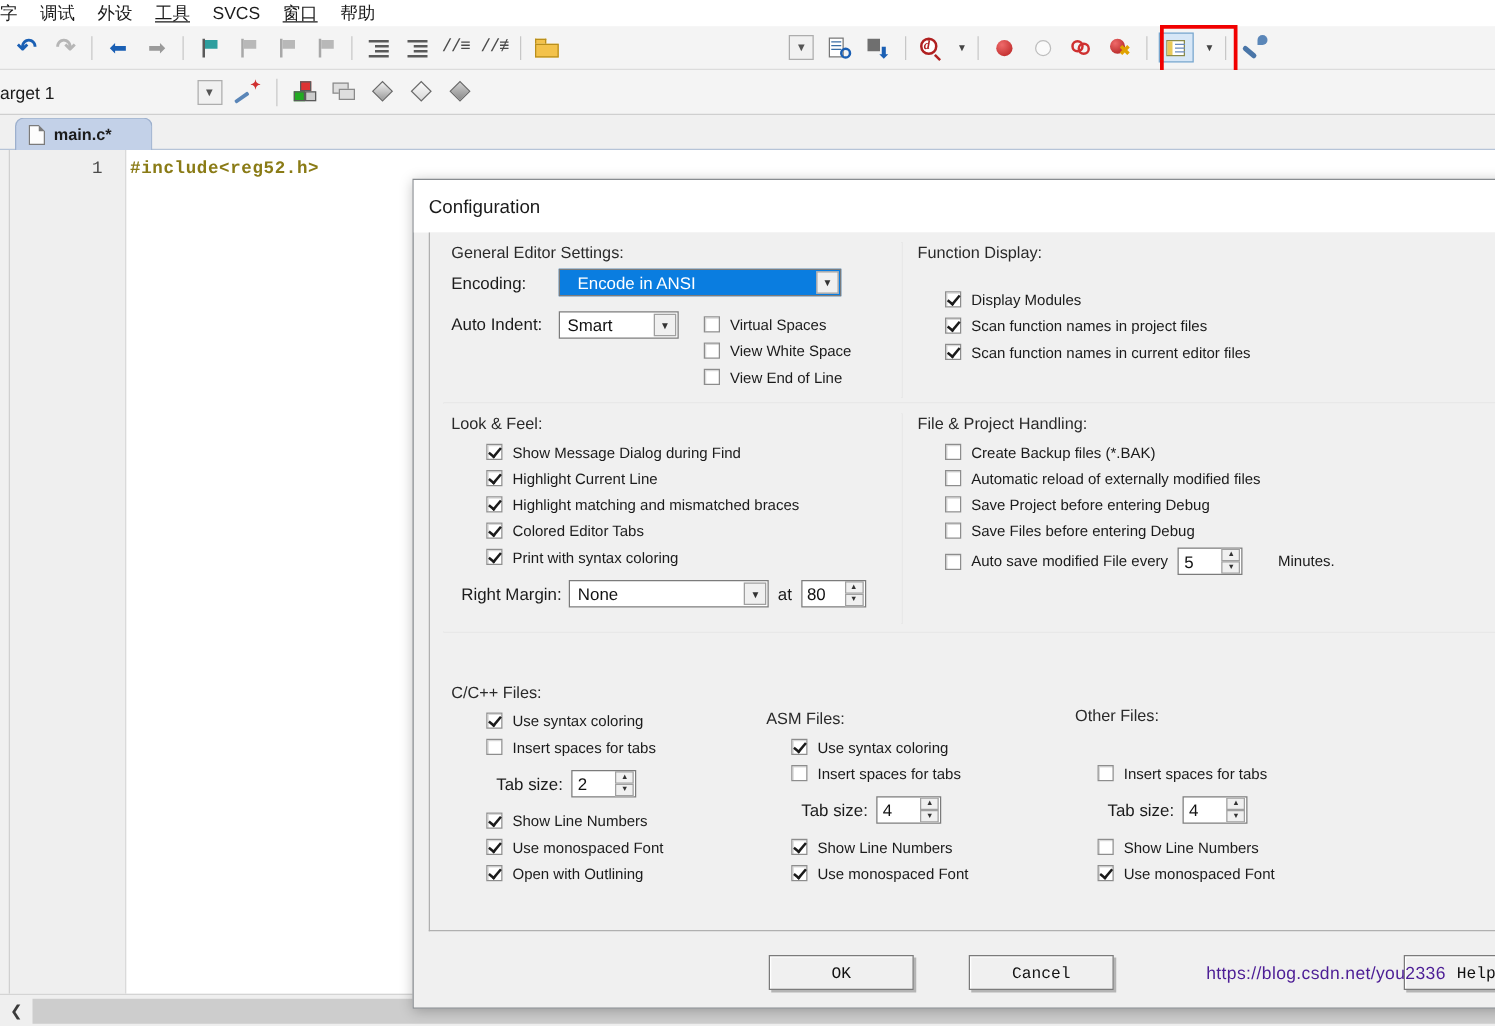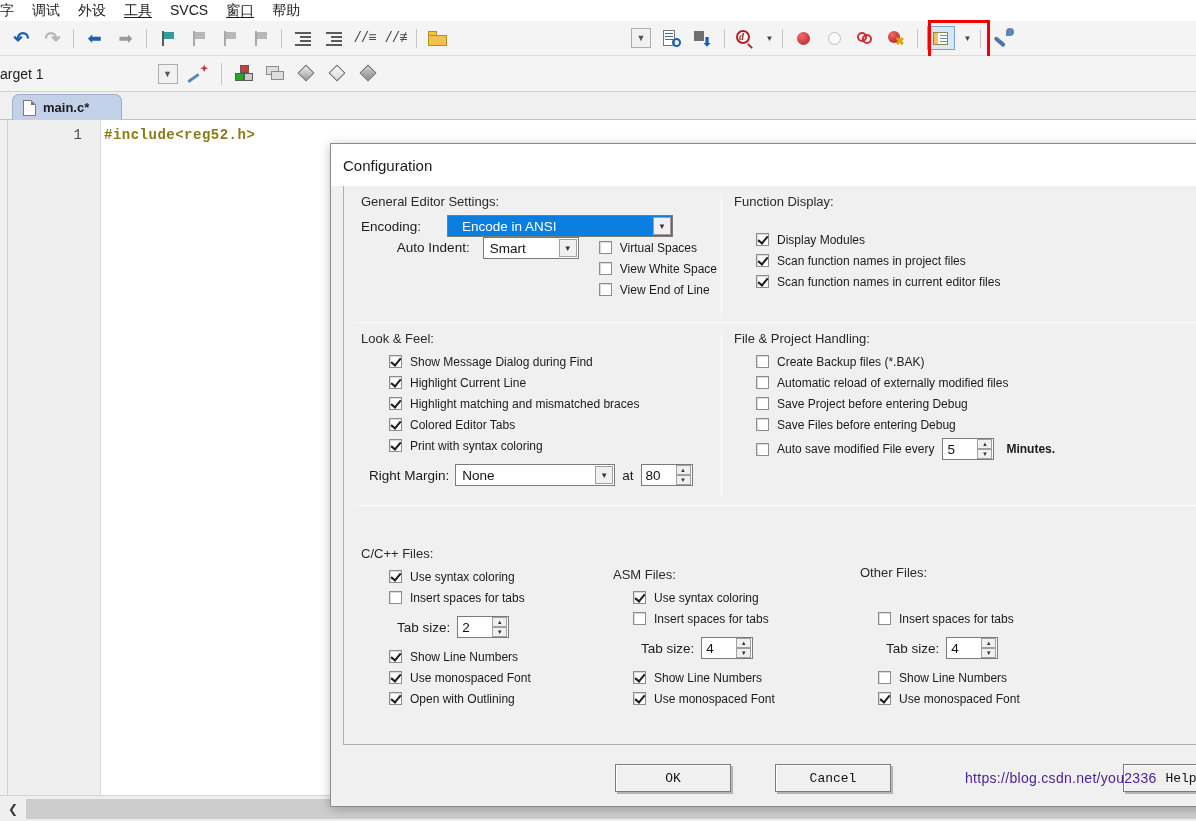--- a/index.html
+++ b/index.html
@@ -530,21 +530,21 @@
             <div class="grp-label">General Editor Settings:</div>
 
             <div class="row" style="margin-top:6px;">
               <div style="width:86px; font-size:13.5px;">Encoding:</div>
               <div class="combo selected" style="width:226px;">
                 <span class="val">Encode in ANSI</span>
                 <span class="arrowbox">▼</span>
               </div>
             </div>
 
-            <div class="row" style="align-items:flex-start;justify-content:flex-end;">
+            <div class="row" style="margin-top:12px; align-items:flex-start;">
               <div style="width:86px; font-size:13.5px; padding-top:3px;">Auto Indent:</div>
               <div class="combo" style="width:96px;">
                 <span class="val">Smart</span>
                 <span class="arrowbox">▼</span>
               </div>
               <div style="margin-left:20px;">
                 <div class="cb-row">
                   <span class="cb"></span>
                   <span class="lbl">Virtual Spaces</span>
                 </div>
@@ -650,21 +650,21 @@
               <div class="cb-row" style="height:28px;">
                 <span class="cb"></span>
                 <span class="lbl">Auto save modified File every</span>
                 <span class="spin" style="width:52px;">
                   <span>5</span>
                   <span class="btns">
                       <i>▲</i>
                       <i>▼</i>
                     </span>
                 </span>
-                <span class="lbl" style="margin-left:4px;font-weight:bold;">Minutes.</span>
+                <span class="lbl" style="margin-left:20px;">Minutes.</span>
               </div>
             </div>
           </div>
         </div>
 
         <div class="hline" style="margin:6px 2px 8px 2px;"></div>
 
         <div class="row" style="align-items:flex-end; height:195px;">
 
           <div style="width:243px; padding-left:8px;">

